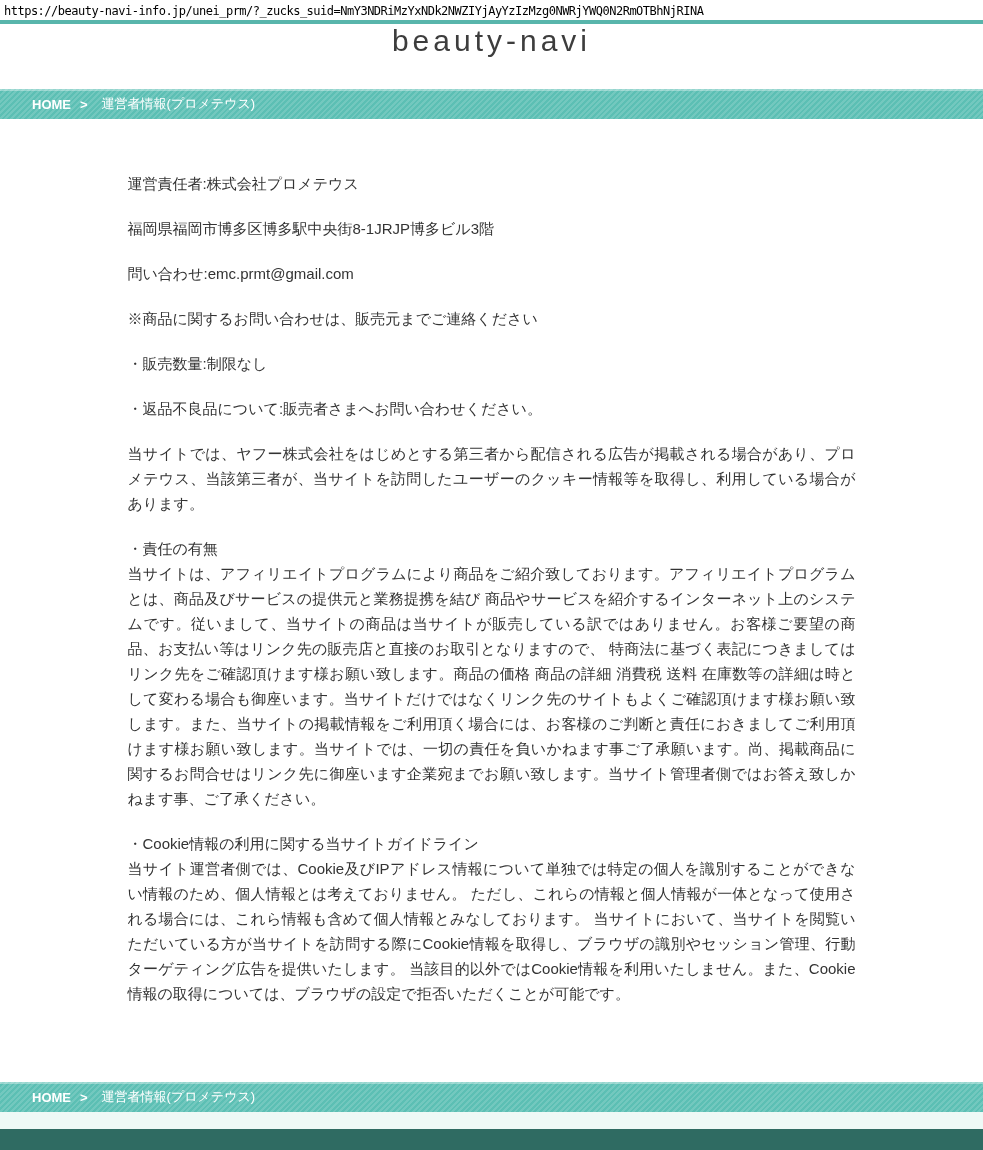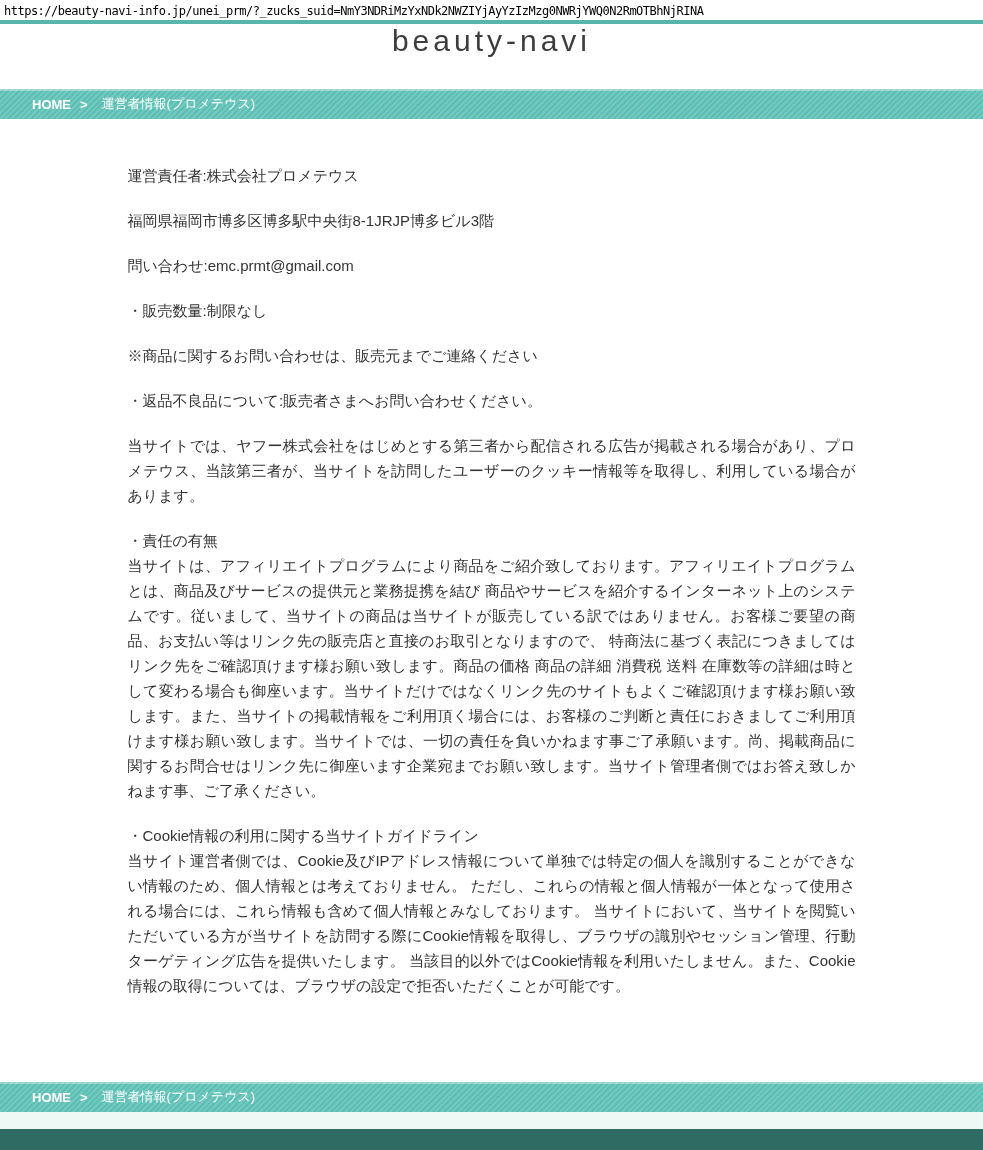--- a/index.html
+++ b/index.html
@@ -79,21 +79,21 @@
     cursor: pointer;
   }
 
   
   .main-content {
     width: 728px;
     margin: 0 auto;
     padding-top: 44px;
   }
   .main-content p {
-    margin: 0 0 20px 0;
+    margin: 8px 0 20px 0;
     font-size: 15px;
     line-height: 25px;
     color: #333333;
     white-space: pre-wrap;
     text-align: justify;
   }
 
   
   .page-bottom {
     position: absolute;
@@ -123,22 +123,22 @@
 <nav class="breadcrumb">
   <a class="bc-home">HOME</a>
   <span class="bc-sep">&gt;</span>
   <a class="bc-current">運営者情報(プロメテウス)</a>
 </nav>
 
 <main class="main-content">
   <p>運営責任者:株式会社プロメテウス</p>
   <p>福岡県福岡市博多区博多駅中央街8-1JRJP博多ビル3階</p>
   <p>問い合わせ:emc.prmt@gmail.com</p>
+  <p>※商品に関するお問い合わせは、販売元までご連絡ください</p>
   <p>・販売数量:制限なし</p>
-  <p>※商品に関するお問い合わせは、販売元までご連絡ください</p>
   <p>・返品不良品について:販売者さまへお問い合わせください。</p>
   <p>当サイトでは、ヤフー株式会社をはじめとする第三者から配信される広告が掲載される場合があり、プロメテウス、当該第三者が、当サイトを訪問したユーザーのクッキー情報等を取得し、利用している場合があります。</p>
   <p>・責任の有無
 当サイトは、アフィリエイトプログラムにより商品をご紹介致しております。アフィリエイトプログラムとは、商品及びサービスの提供元と業務提携を結び 商品やサービスを紹介するインターネット上のシステムです。従いまして、当サイトの商品は当サイトが販売している訳ではありません。お客様ご要望の商品、お支払い等はリンク先の販売店と直接のお取引となりますので、 特商法に基づく表記につきましてはリンク先をご確認頂けます様お願い致します。商品の価格 商品の詳細 消費税 送料 在庫数等の詳細は時として変わる場合も御座います。当サイトだけではなくリンク先のサイトもよくご確認頂けます様お願い致します。また、当サイトの掲載情報をご利用頂く場合には、お客様のご判断と責任におきましてご利用頂けます様お願い致します。当サイトでは、一切の責任を負いかねます事ご了承願います。尚、掲載商品に関するお問合せはリンク先に御座います企業宛までお願い致します。当サイト管理者側ではお答え致しかねます事、ご了承ください。</p>
   <p>・Cookie情報の利用に関する当サイトガイドライン
 当サイト運営者側では、Cookie及びIPアドレス情報について単独では特定の個人を識別することができない情報のため、個人情報とは考えておりません。 ただし、これらの情報と個人情報が一体となって使用される場合には、これら情報も含めて個人情報とみなしております。 当サイトにおいて、当サイトを閲覧いただいている方が当サイトを訪問する際にCookie情報を取得し、ブラウザの識別やセッション管理、行動ターゲティング広告を提供いたします。 当該目的以外ではCookie情報を利用いたしません。また、Cookie情報の取得については、ブラウザの設定で拒否いただくことが可能です。</p>
 </main>
 
 <div class="page-bottom">
   <nav class="breadcrumb">

